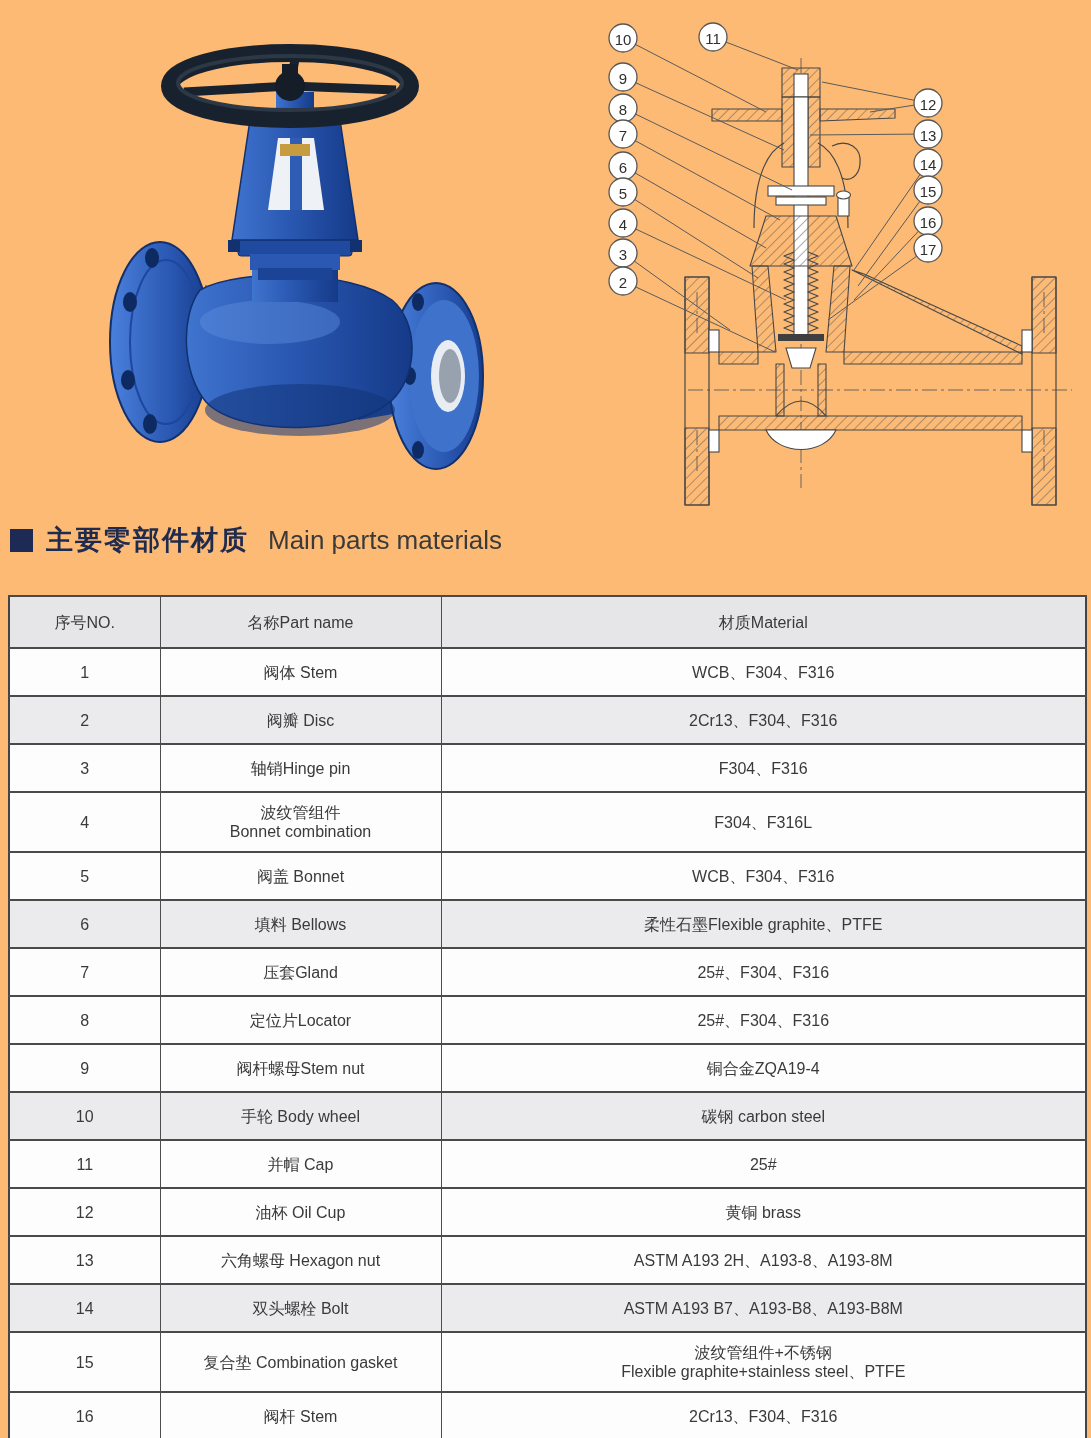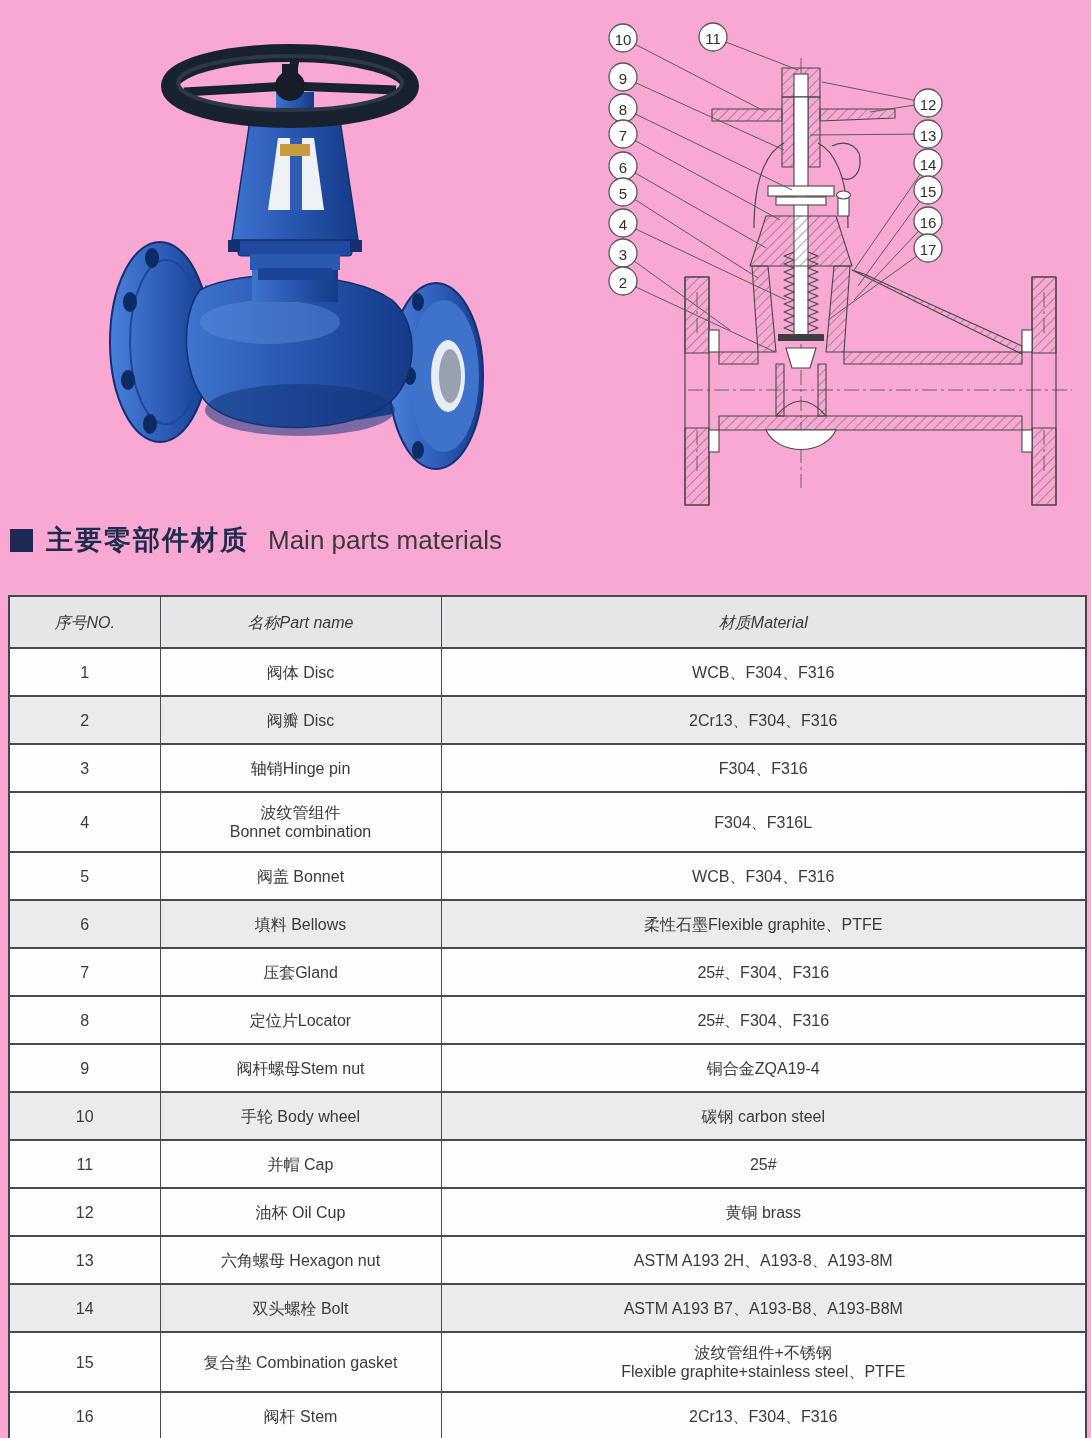--- a/index.html
+++ b/index.html
@@ -1,17 +1,17 @@
 <!DOCTYPE html>
 <html><head>
 <meta charset="utf-8">
 <style>
   html,body{margin:0;padding:0;background:#ffffff;}
   body{width:1091px;height:1438px;position:relative;font-family:"Liberation Sans",sans-serif;color:#333;}
-  .page{position:absolute;inset:0;background:#f9a8d4;overflow:hidden;}
+  .page{position:absolute;inset:0;background:#fdba74;overflow:hidden;}
 
   
   .photo-svg{position:absolute;left:100px;top:40px;}
   .diagram-svg{position:absolute;left:570px;top:0px;}
 
   .ln{stroke:#474747;stroke-width:1.2;fill:none;stroke-linejoin:round;}
   .hatched{fill:url(#hatch);stroke:#474747;stroke-width:1.1;stroke-linejoin:round;}
   .whitefill{fill:#ffffff;stroke:#474747;stroke-width:1.1;}
   .darkfill{fill:#3f3f3f;stroke:none;}
   .dashdot{stroke:#5a5a5a;stroke-width:0.9;fill:none;stroke-dasharray:15 4 3 4;}
@@ -30,21 +30,21 @@
   table.materials col.c1{width:151px;}
   table.materials col.c2{width:281px;}
   table.materials col.c3{width:645px;}
   table.materials th,table.materials td{
     border-left:1px solid #4d4d4d;border-right:1px solid #4d4d4d;
     border-top:2px solid #4a4a4a;border-bottom:2px solid #4a4a4a;
     text-align:center;vertical-align:middle;font-size:16px;color:#3a3a3a;
     padding:2px 4px;line-height:19px;font-weight:400;
   }
   table.materials{border:2px solid #444;}
-  table.materials thead th{background:#e6e6e8;height:46px;font-style:italic;}
+  table.materials thead th{background:#e6e6e8;height:46px;}
   table.materials tbody tr{height:48px;background:#fdfdfd;}
   table.materials tbody tr.band{background:#ebebed;}
   table.materials tbody tr.tall{height:60px;}
 </style>
 </head>
 <body>
 
 <div class="page">
 
   <svg class="photo-svg" width="420" height="450" viewBox="0 0 420 450">
@@ -242,21 +242,21 @@
         <th>序号NO.</th>
         <th>名称Part name</th>
         <th>材质Material</th>
       </tr>
     </thead>
     <tbody>
 
         <tr>
           <td><span>1</span></td>
           <td>
-            <div>阀体 Disc</div>
+            <div>阀体 Stem</div>
           </td>
           <td>
             <div>WCB、F304、F316</div>
           </td>
         </tr>
 
         <tr class="band">
           <td><span>2</span></td>
           <td>
             <div>阀瓣 Disc</div>

